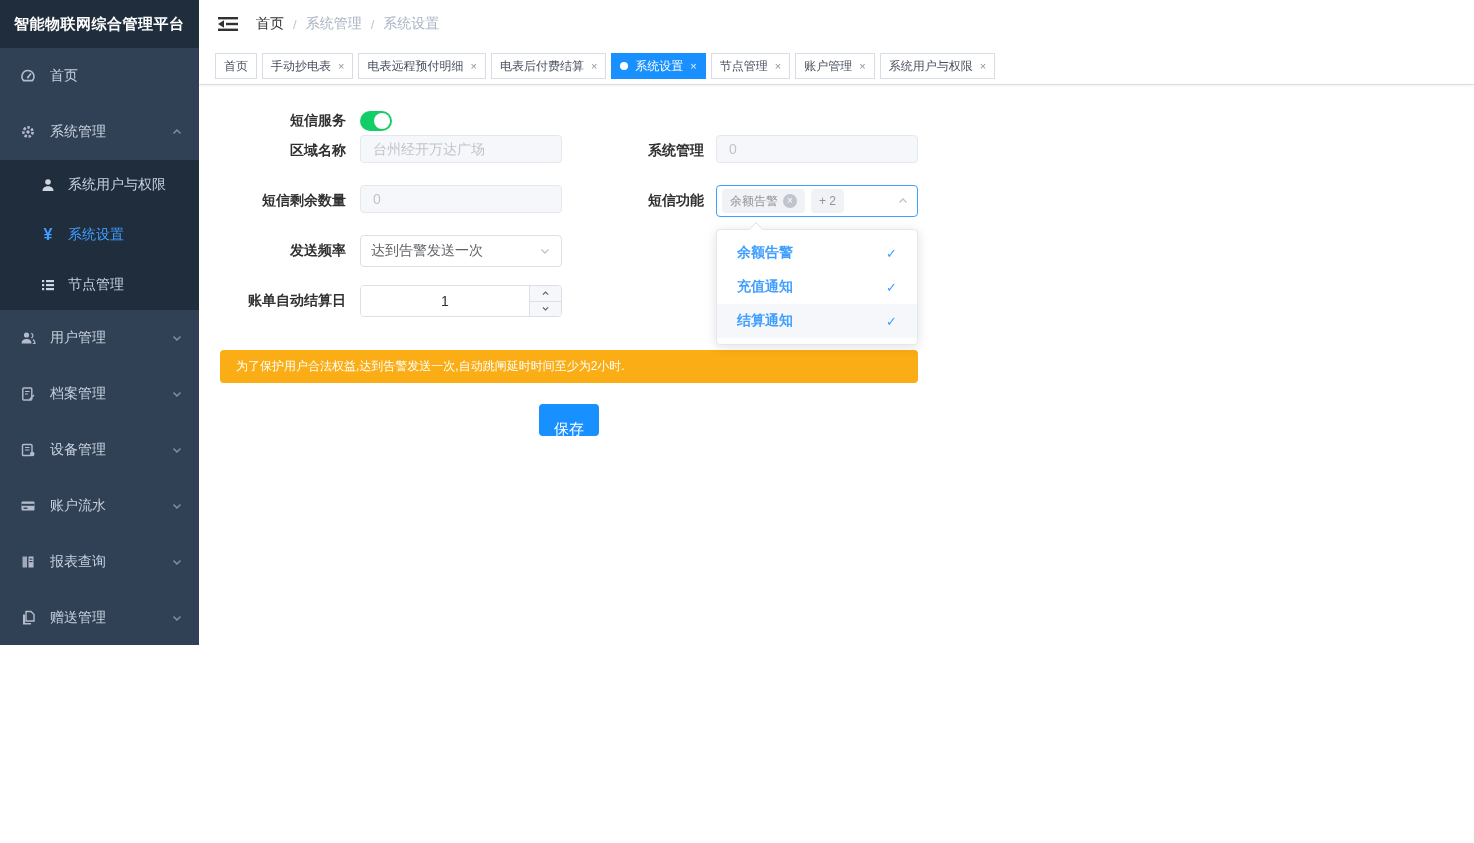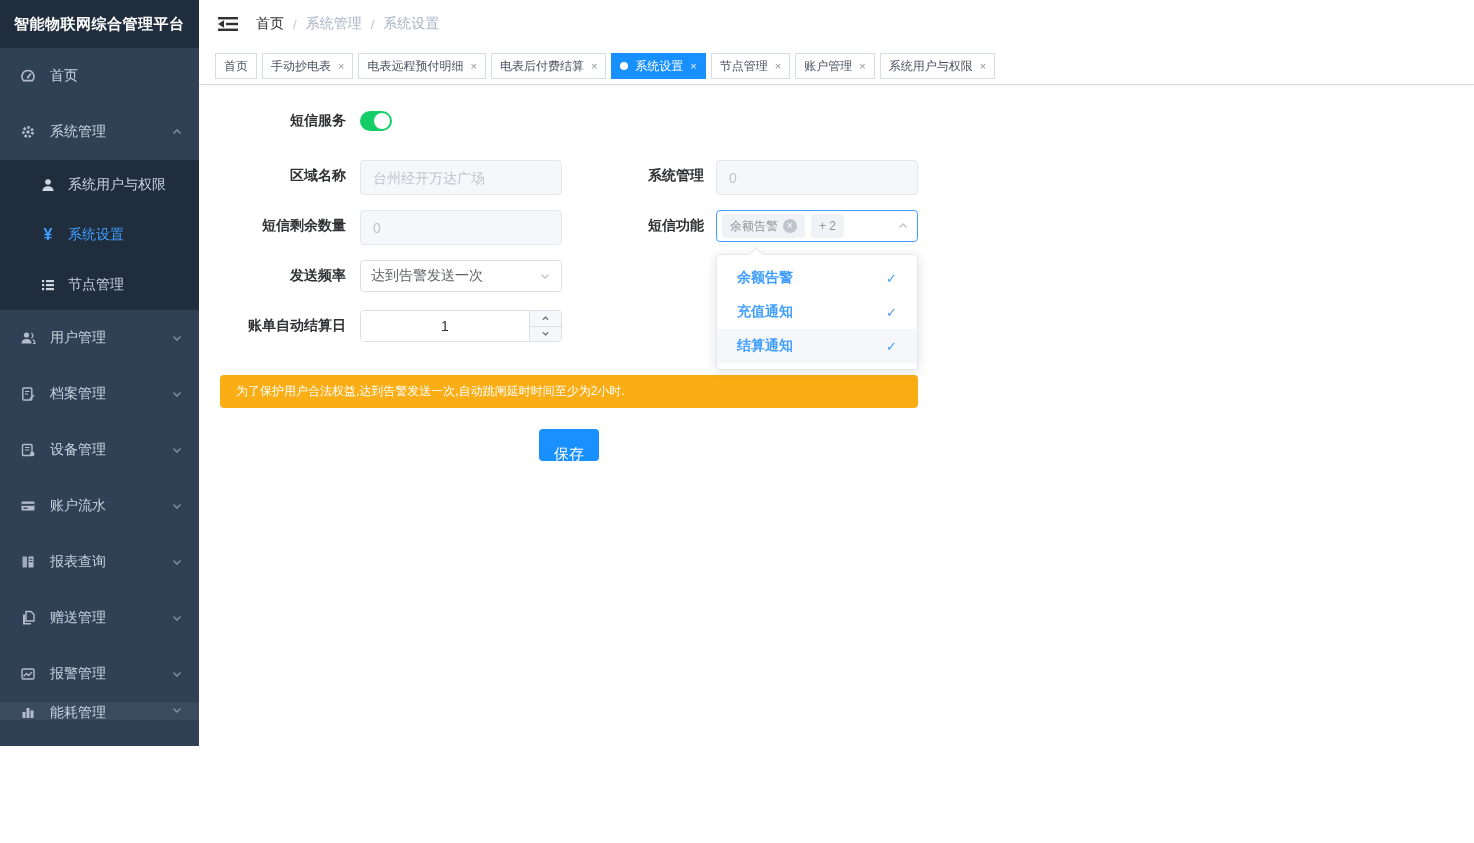--- a/index.html
+++ b/index.html
@@ -1,20 +1,20 @@
 <!DOCTYPE html>
 <html><head>
 <meta charset="utf-8">
 <style>
   * { margin:0; padding:0; box-sizing:border-box; }
   html,body { width:1474px; height:843px; overflow:hidden; }
   body { font-family:"Liberation Sans","DejaVu Sans",sans-serif; font-size:14px; color:#303133; background:#fff; display:flex; }
 
   
-  .sidebar { width:199px; height:746px; background:#304156; flex:0 0 199px; overflow:hidden;text-align:center; }
+  .sidebar { width:199px; height:645px; background:#304156; flex:0 0 199px; overflow:hidden;text-align:center; }
   .logo { height:48px; background:#1f2d3d; color:#fff; font-weight:bold; font-size:15px; display:flex; align-items:center; padding-left:14px; letter-spacing:.5px; }
   .menu-item { height:56px; display:flex; align-items:center; padding:0 16px 0 20px; color:#c8d2de; cursor:pointer; }
   .menu-item .mi { width:16px; height:16px; margin-right:14px; color:#b4bccc; display:inline-flex; align-items:center; justify-content:center; flex:0 0 16px; }
   .menu-item .chev { margin-left:auto; color:#8291a5; display:inline-flex; }
   .submenu { background:#1f2d3d; }
   .submenu .menu-item { height:50px; padding-left:40px; }
   .submenu .menu-item .mi { margin-right:12px; color:#d0d6e0; }
   .menu-item.active { color:#409eff; }
   .menu-item.active .mi { color:#409eff; }
   .menu-item.partial { height:18px; overflow:hidden; align-items:flex-start; padding-top:2px; background:#3a4b60; }
@@ -33,27 +33,27 @@
   .tabbar { height:37px; display:flex; align-items:center; padding-left:16px; background:#fff; border-bottom:1px solid #d8dce5; box-shadow:0 1px 3px rgba(0,0,0,.06); position:relative; z-index:2; }
   .tab { height:26px; display:inline-flex; align-items:center; padding:0 8px; border:1px solid #d8dce5; background:#fff; color:#495060; font-size:12px; margin-right:5px; cursor:pointer; white-space:nowrap; }
   .tab .tclose { margin-left:7px; font-size:11px; color:#909399; line-height:1; cursor:pointer; }
   .tab.active { background:#1890ff; border-color:#1890ff; color:#fff; }
   .tab.active .tclose { color:#eaf4ff; }
   .tab .dot { width:8px; height:8px; border-radius:50%; background:#fff; margin-right:7px; }
 
   
   .content { position:relative; flex:1; padding:26px 0 0 21px; background:#fff; }
   .frow { display:flex; align-items:center; margin-bottom:18px; }
-  .frow.toggle-row { margin-bottom:29px; height:20px; }
+  .frow.toggle-row { margin-bottom:4px; height:20px; }
   .frow.last { margin-bottom:33px; }
   .flabel { width:126px; text-align:right; font-weight:bold; color:#303133; margin-right:14px; flex:0 0 126px; }
   .flabel2 { width:142px; text-align:right; font-weight:bold; color:#303133; margin-right:12px; flex:0 0 142px; }
   .ctrl { width:202px; height:32px; flex:0 0 202px; position:relative; }
 
-  .inp { width:100%; height:35px; border:1px solid #e4e7ed; background:#f5f7fa; border-radius:4px; padding:0 12px; font-size:14px; color:#606266; font-family:inherit; outline:none; }
+  .inp { width:100%; height:28px; border:1px solid #e4e7ed; background:#f5f7fa; border-radius:4px; padding:0 12px; font-size:14px; color:#606266; font-family:inherit; outline:none; }
   .inp::placeholder { color:#c0c4cc; opacity:1; }
 
   .switch { width:32px; height:20px; border-radius:10px; background:#13ce66; position:relative; cursor:pointer; }
   .switch .knob { position:absolute; right:2px; top:2px; width:16px; height:16px; background:#fff; border-radius:50%; }
 
   .selbox { width:100%; height:32px; border:1px solid #dcdfe6; background:#fff; border-radius:4px; display:flex; align-items:center; padding:0 10px; color:#606266; cursor:pointer;gap:12px; }
   .selbox .sctext { flex:1; font-size:14px; }
   .selbox .scarrow { color:#c0c4cc; display:inline-flex; }
 
   .mselect { width:100%; height:32px; border:1px solid #409eff; background:#fff; border-radius:4px; display:flex; align-items:center; padding:0 8px 0 5px; cursor:pointer; }

